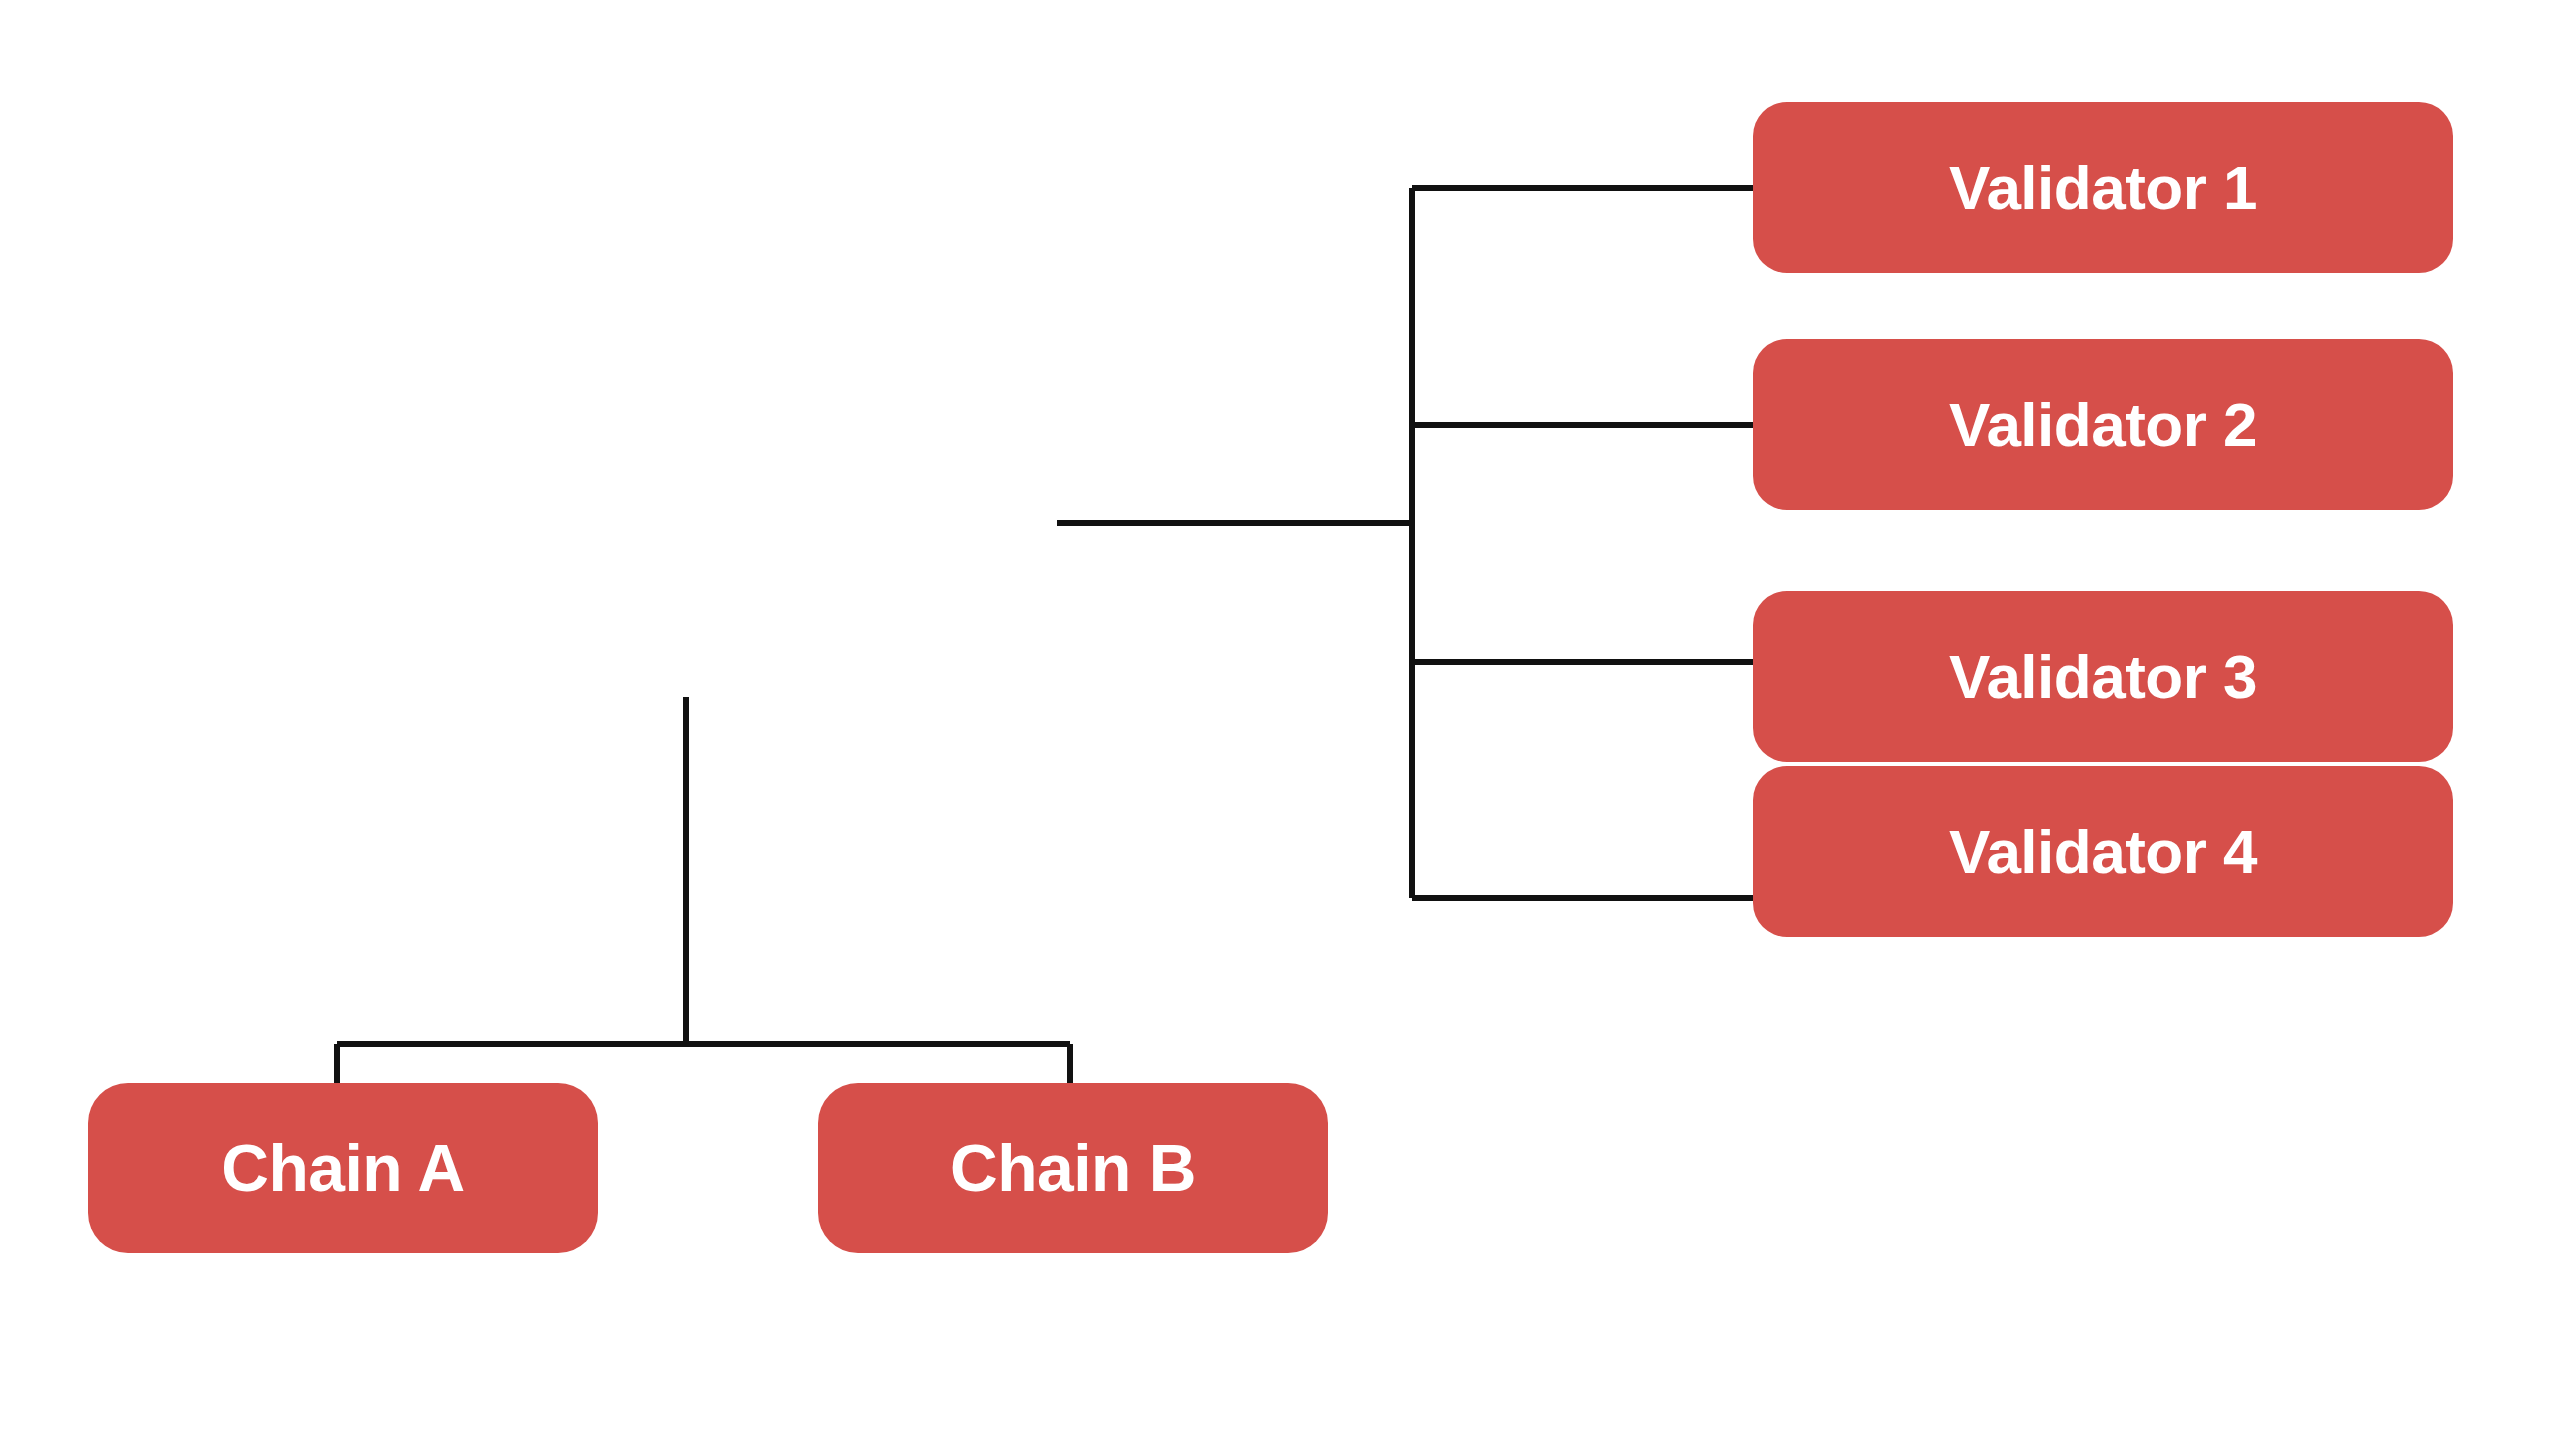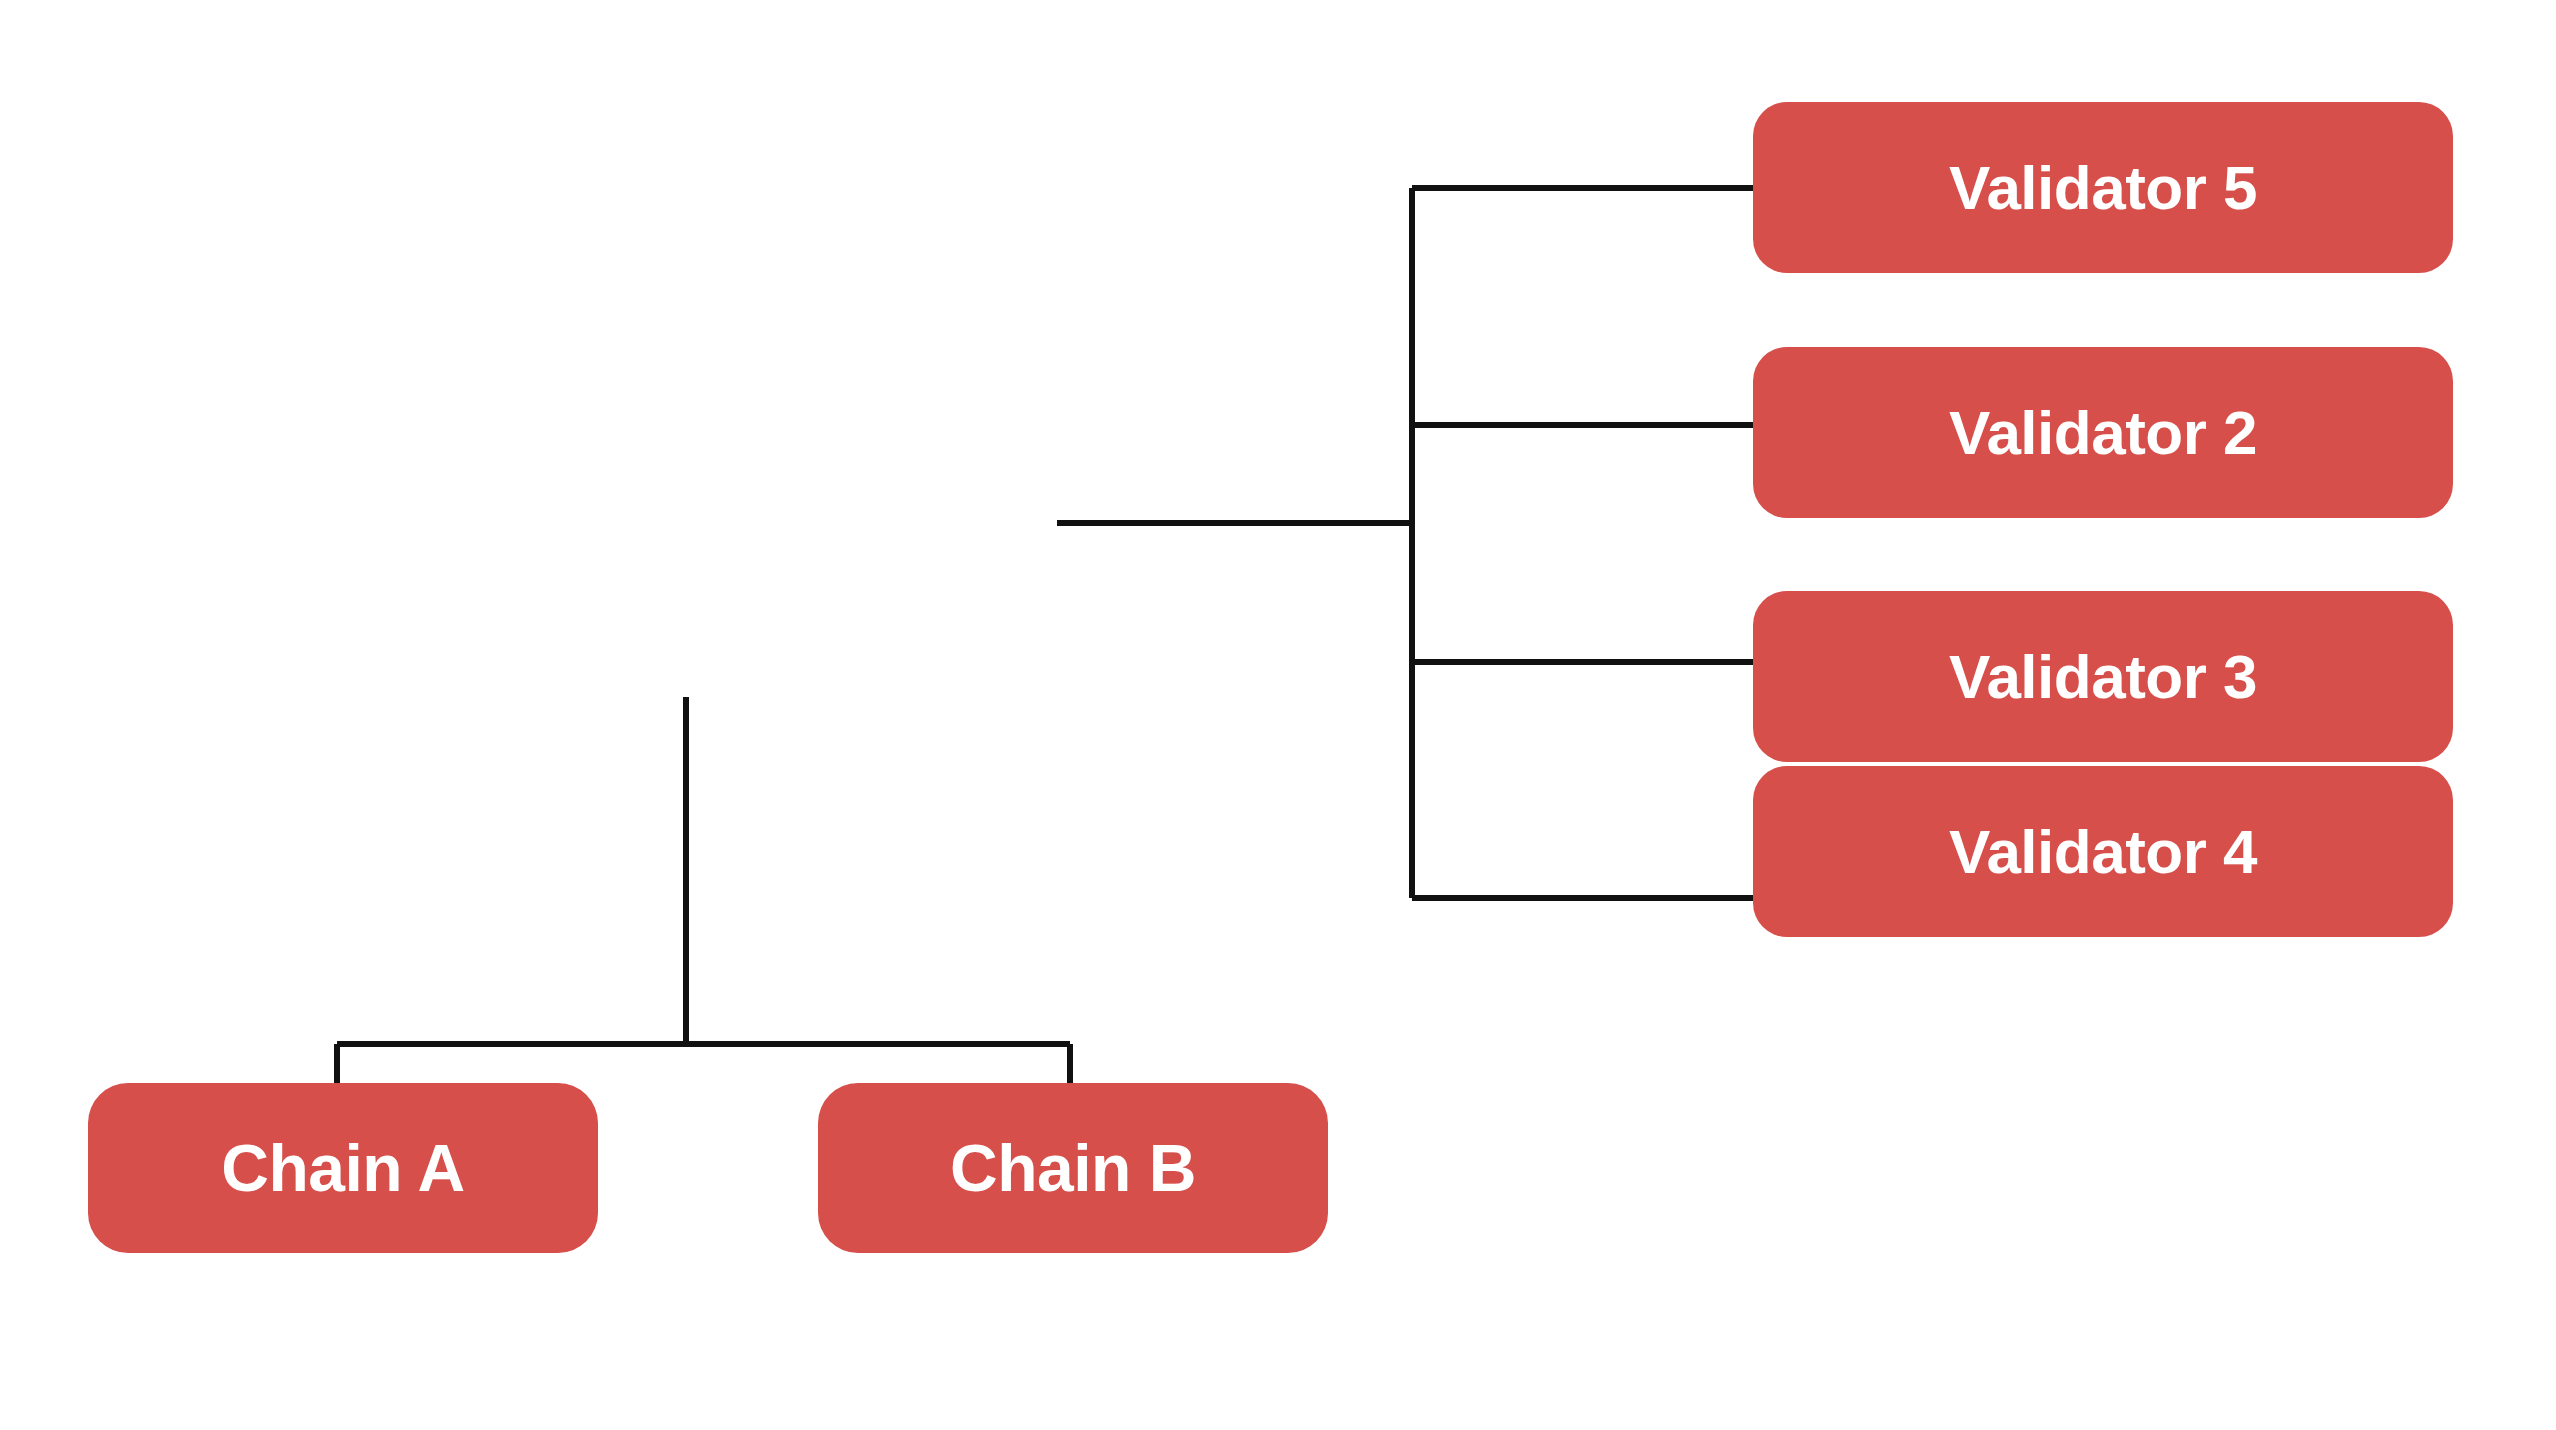--- a/index.html
+++ b/index.html
@@ -57,21 +57,21 @@
 
   
   .node-validator {
     left: 1753px;
     width: 700px;
     height: 171px;
     border-radius: 34px;
     font-size: 62px;
   }
   #node-validator-1 { top: 102px; }
-  #node-validator-2 { top: 347px; }
+  #node-validator-2 { top: 339px; }
   #node-validator-3 { top: 576px; margin-top: 15px; }
   #node-validator-4 { top: 766px; }
 
   
   .node-chain {
     top: 1083px;
     height: 170px;
     border-radius: 40px;
     font-size: 66px;
   }
@@ -99,21 +99,21 @@
 
       <path d="M 337 1044 L 1070 1044"></path>
 
       <path d="M 337 1044 L 337 1086"></path>
       <path d="M 1070 1044 L 1070 1086"></path>
     </g>
   </svg>
 
 
   <div class="node node-validator" id="node-validator-1">
-    <span class="node-label">Validator 5</span>
+    <span class="node-label">Validator 1</span>
   </div>
   <div class="node node-validator" id="node-validator-2">
     <span class="node-label">Validator 2</span>
   </div>
   <div class="node node-validator" id="node-validator-3">
     <span class="node-label">Validator 3</span>
   </div>
   <div class="node node-validator" id="node-validator-4">
     <span class="node-label">Validator 4</span>
   </div>

